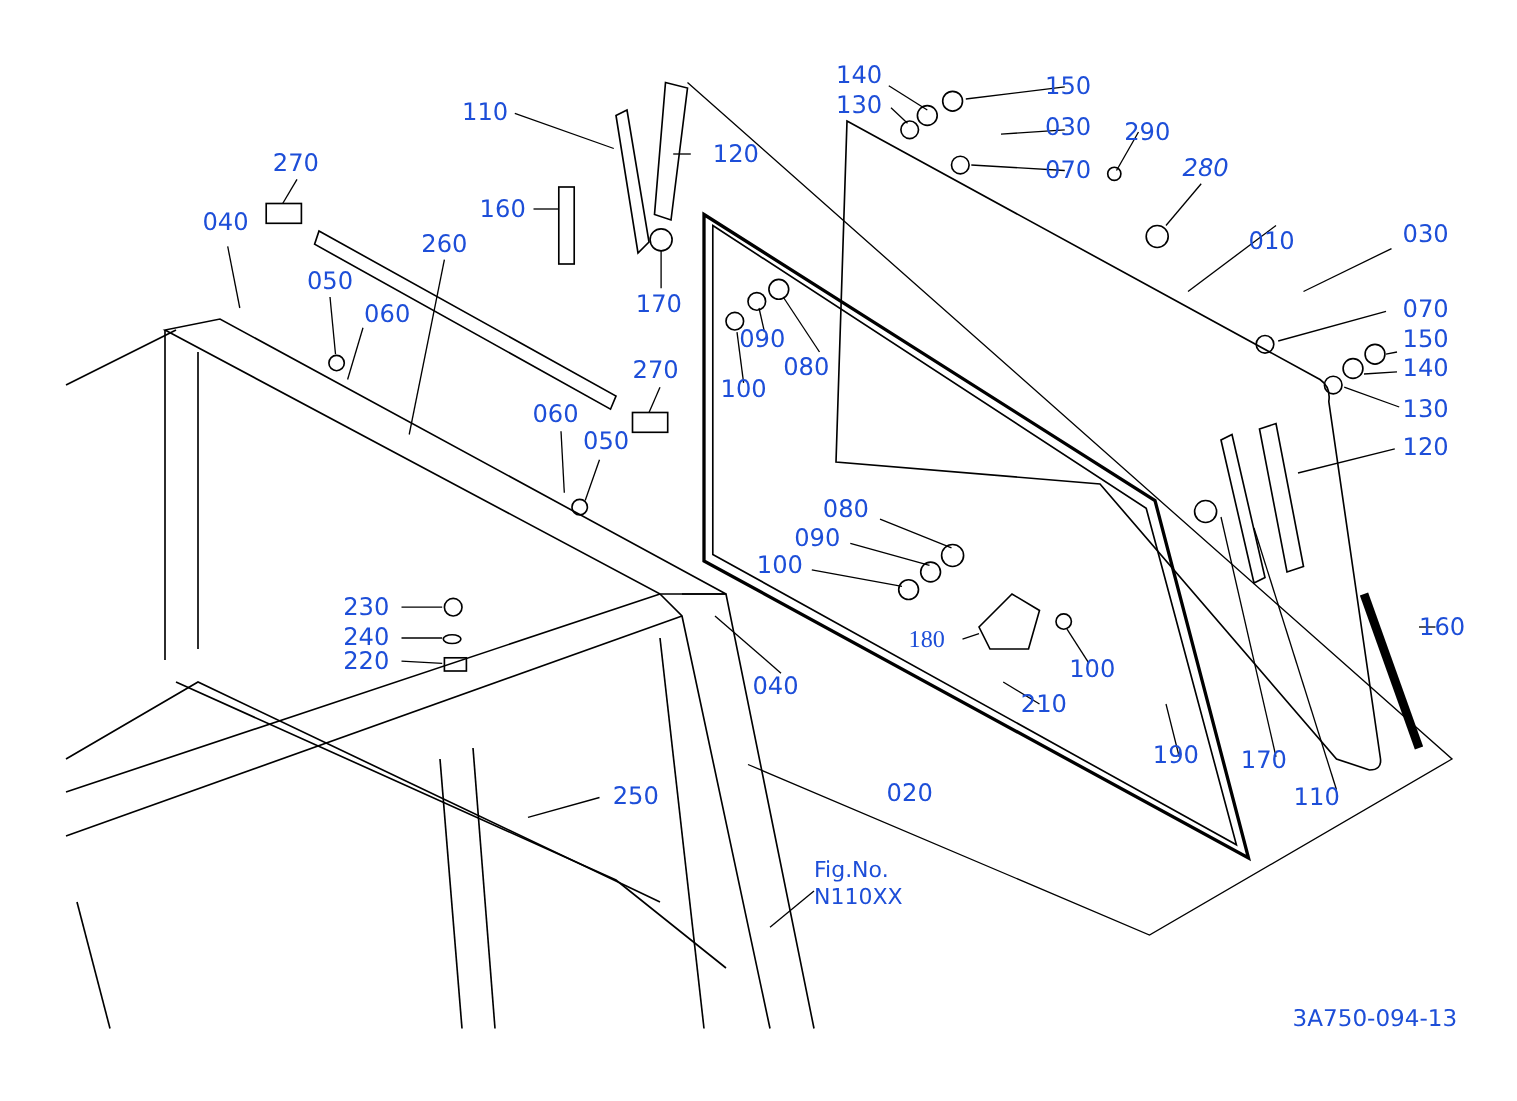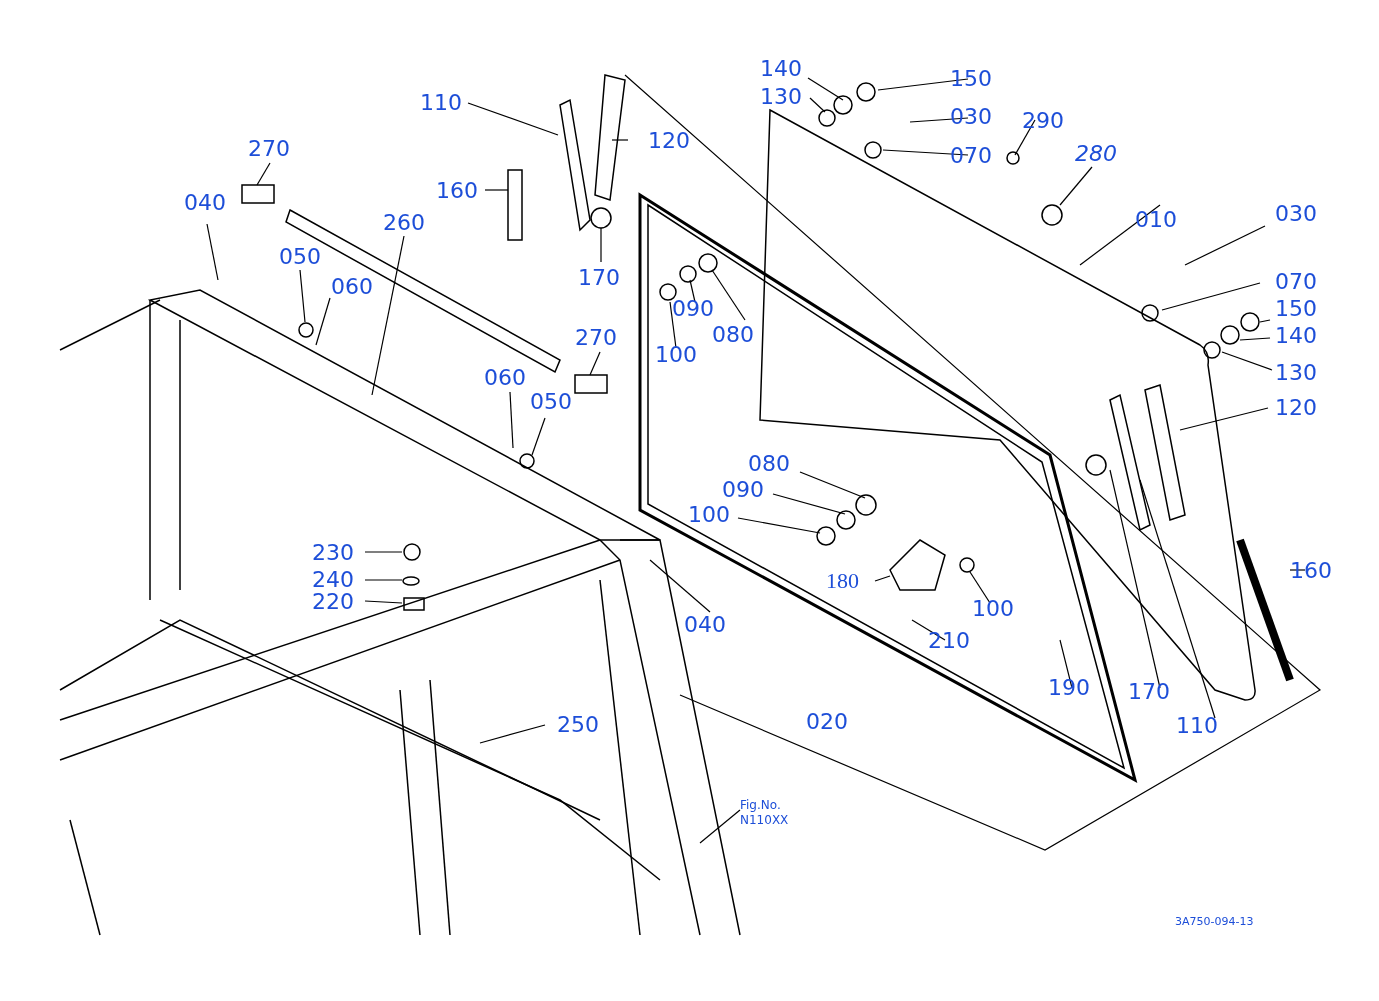--- a/index.html
+++ b/index.html
@@ -1,20 +1,20 @@
 <!DOCTYPE html>
 <html><head>
 <meta charset="utf-8">
 <style>
   html, body { margin:0; padding:0; background:#fff; }
   body { width:1379px; height:1001px; position:relative; overflow:hidden; font-family:"DejaVu Sans", sans-serif; }
   svg { position:absolute; left:0; top:0; }
   .lbl { position:absolute; font-size:22px; color:#1d4ed8; line-height:1; white-space:nowrap; }
-  .small { font-size:11px; }
-  .fig { font-size:12px; line-height:1.25;margin-top:20px; }
+  .small { font-size:21px; }
+  .fig { font-size:20px; line-height:1.25; }
 </style>
 </head>
 <body>
 
 <svg width="1379" height="1001" viewBox="0 0 1379 1001" fill="none" stroke="#000" stroke-width="1.5">
 
   <path d="M770 110 L1200 345 Q1210 352 1208 365 L1255 690 Q1256 700 1245 700 L1215 690 L1000 440 L760 420 Z"></path>
 
   <path d="M640 195 L1050 455 L1135 780 L640 510 Z" stroke-width="3"></path>
   <path d="M648 205 L1042 462 L1124 768 L648 504 Z"></path>

